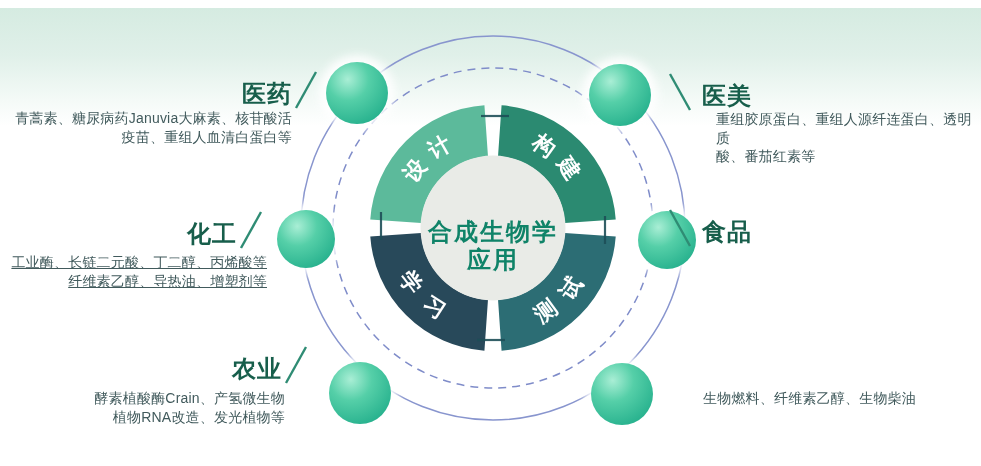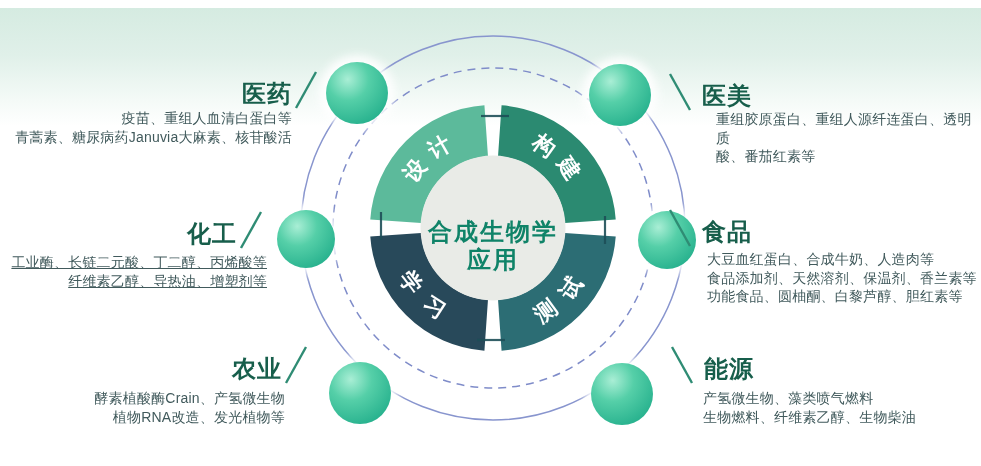--- a/index.html
+++ b/index.html
@@ -146,53 +146,39 @@
 
   <div class="flag" style="left:662px;top:204px;">
     <svg width="220" height="46" viewBox="0 0 220 46">
       <line x1="8" y1="6" x2="185" y2="6" stroke="url(#gR1)" stroke-width="2"></line>
       <line x1="8" y1="6" x2="28" y2="42" stroke="#2f8c74" stroke-width="2.4"></line>
       <line x1="28" y1="42" x2="212" y2="42" stroke="url(#gR1)" stroke-width="2.2"></line>
       <text x="40" y="36" text-anchor="start">食品</text>
     </svg>
   </div>
 
-  <div class="flag" style="left:664px;top:341px;">
-    <svg width="220" height="46" viewBox="0 0 220 46">
-      <line x1="8" y1="6" x2="185" y2="6" stroke="url(#gR1)" stroke-width="2"></line>
-      <line x1="8" y1="6" x2="28" y2="42" stroke="#2f8c74" stroke-width="2.4"></line>
-      <line x1="28" y1="42" x2="212" y2="42" stroke="url(#gR1)" stroke-width="2.2"></line>
-      <text x="40" y="36" text-anchor="start">能源</text>
-    </svg>
-  </div>
 
   <div class="body-text align-r" style="left:12px;top:109px;width:280px;">
+    <div>青蒿素、糖尿病药Januvia大麻素、核苷酸活</div>
     <div>疫苗、重组人血清白蛋白等</div>
-    <div>青蒿素、糖尿病药Januvia大麻素、核苷酸活</div>
   </div>
 
   <div class="body-text align-l" style="left:716px;top:110px;width:266px;">
     <div>重组胶原蛋白、重组人源纤连蛋白、透明质</div>
     <div>酸、番茄红素等</div>
   </div>
 
   <div class="body-text align-r" style="left:10px;top:253px;width:257px;text-decoration:underline;">
     <div>工业酶、长链二元酸、丁二醇、丙烯酸等</div>
     <div>纤维素乙醇、导热油、增塑剂等</div>
   </div>
 
-  <div class="body-text align-l" style="left:707px;top:250px;width:272px;">
-    <div>大豆血红蛋白、合成牛奶、人造肉等</div>
-    <div>食品添加剂、天然溶剂、保温剂、香兰素等</div>
-    <div>功能食品、圆柚酮、白黎芦醇、胆红素等</div>
-  </div>
 
   <div class="body-text align-r" style="left:55px;top:389px;width:230px;">
     <div>酵素植酸酶Crain、产氢微生物</div>
     <div>植物RNA改造、发光植物等</div>
   </div>
 
   <div class="body-text align-l" style="left:703px;top:389px;width:260px;">
-    <div>产氢微生物、藻类喷气燃料</div>
     <div>生物燃料、纤维素乙醇、生物柴油</div>
   </div>
 
 </div>
 
 </body></html>

